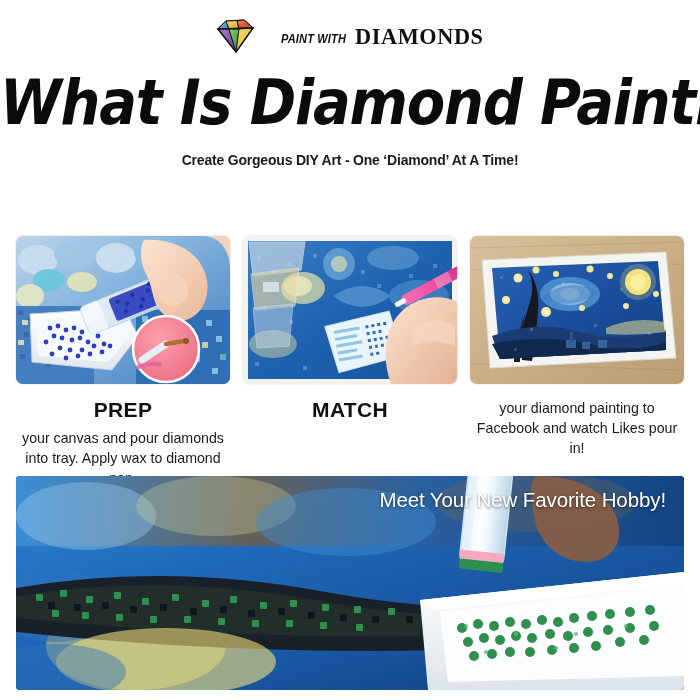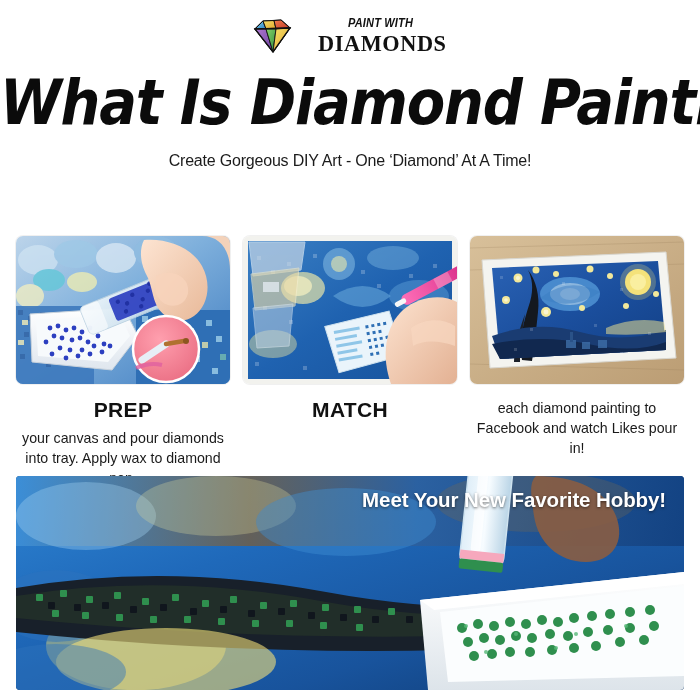--- a/index.html
+++ b/index.html
@@ -33,22 +33,22 @@
     gap: 8px;
   }
   .logo-gem {
     width: 46px;
     height: 40px;
     flex: none;
     display: block;
   }
   .logo-words {
     display: flex;
-    flex-direction: column;
-    align-items: center;
+    flex-direction: row;
+    align-items: flex-end;
     line-height: 1;
     margin-left: 15px;
   }
   .logo-top {
     font-family: "Liberation Sans", sans-serif;
     font-style: italic;
     font-weight: bold;
     font-size: 12.5px;
     letter-spacing: .2px;
     color: #111;
@@ -82,22 +82,22 @@
     transform: scaleY(1.1);
     transform-origin: center top;
     white-space: nowrap;
   }
   .subhead {
     position: absolute;
     top: 152px;
     left: 0; right: 0;
     text-align: center;
     font-family: "Liberation Sans", sans-serif;
-    font-weight: normal;
-    font-size: 16px;
+    font-weight: bold;
+    font-size: 14px;
     color: #1b1b1b;
     letter-spacing: -.2px;
     white-space: nowrap;
   }
 
   
   .steps {
     position: absolute;
     top: 190px;
     left: 16px;
@@ -151,21 +151,21 @@
     border-radius: 4px;
     overflow: hidden;
     background: #0d2a4a;
   }
   .banner svg { display: block; width: 100%; height: 100%; }
   .banner-text {
     position: absolute;
     right: 18px;
     top: 12px;
     font-family: "Liberation Sans", sans-serif;
-    font-weight: bold;
+    font-weight: normal;
     font-size: 20.5px;
     color: #ffffff;
     letter-spacing: -.1px;
     text-shadow: 0 1px 3px rgba(0,0,0,.55);
     white-space: nowrap;
   }
 </style>
 </head>
 <body>
 
@@ -547,21 +547,21 @@
             <rect x="150" y="52" width="3" height="3"></rect>
               <rect x="60" y="92" width="3" height="3"></rect>
             <rect x="124" y="88" width="3" height="3"></rect>
               <rect x="178" y="96" width="3" height="3"></rect>
             <rect x="44" y="112" width="3" height="3"></rect>
               <rect x="150" y="116" width="3" height="3"></rect>
           </g>
         </svg>
       </div>
       <div class="cap">
-        <div class="cap-body">each diamond painting to Facebook and watch Likes pour in!</div>
+        <div class="cap-body">your diamond painting to Facebook and watch Likes pour in!</div>
       </div>
     </div>
 
   </div>
 
   <div class="banner">
     <svg viewBox="0 0 668 214" preserveAspectRatio="none">
       <defs>
         <linearGradient id="bbg" x1="0" y1="0" x2="1" y2="1">
           <stop offset="0" stop-color="#2f86d4"></stop>

